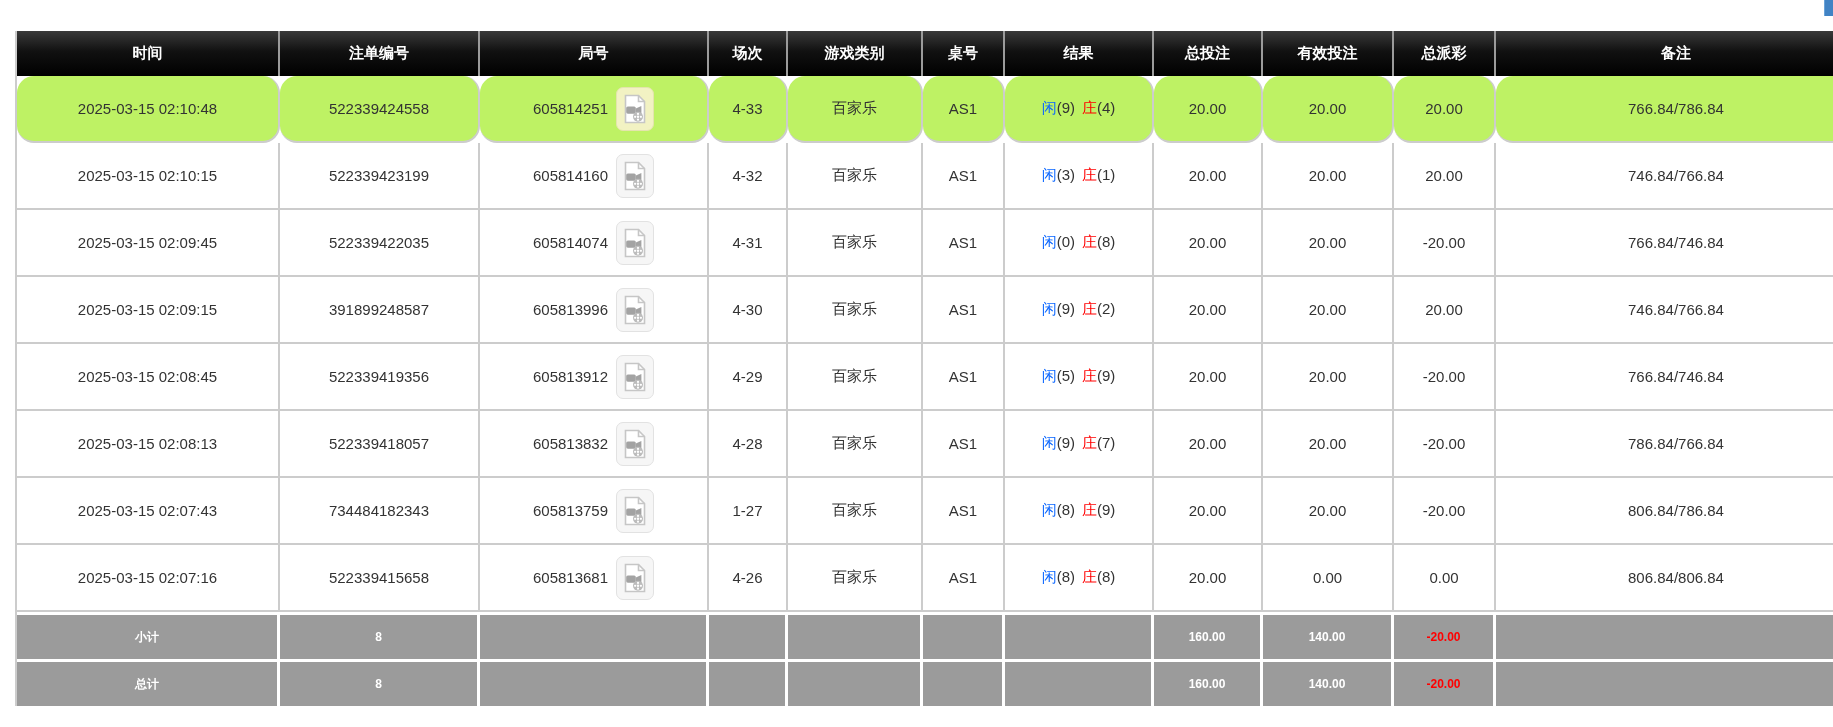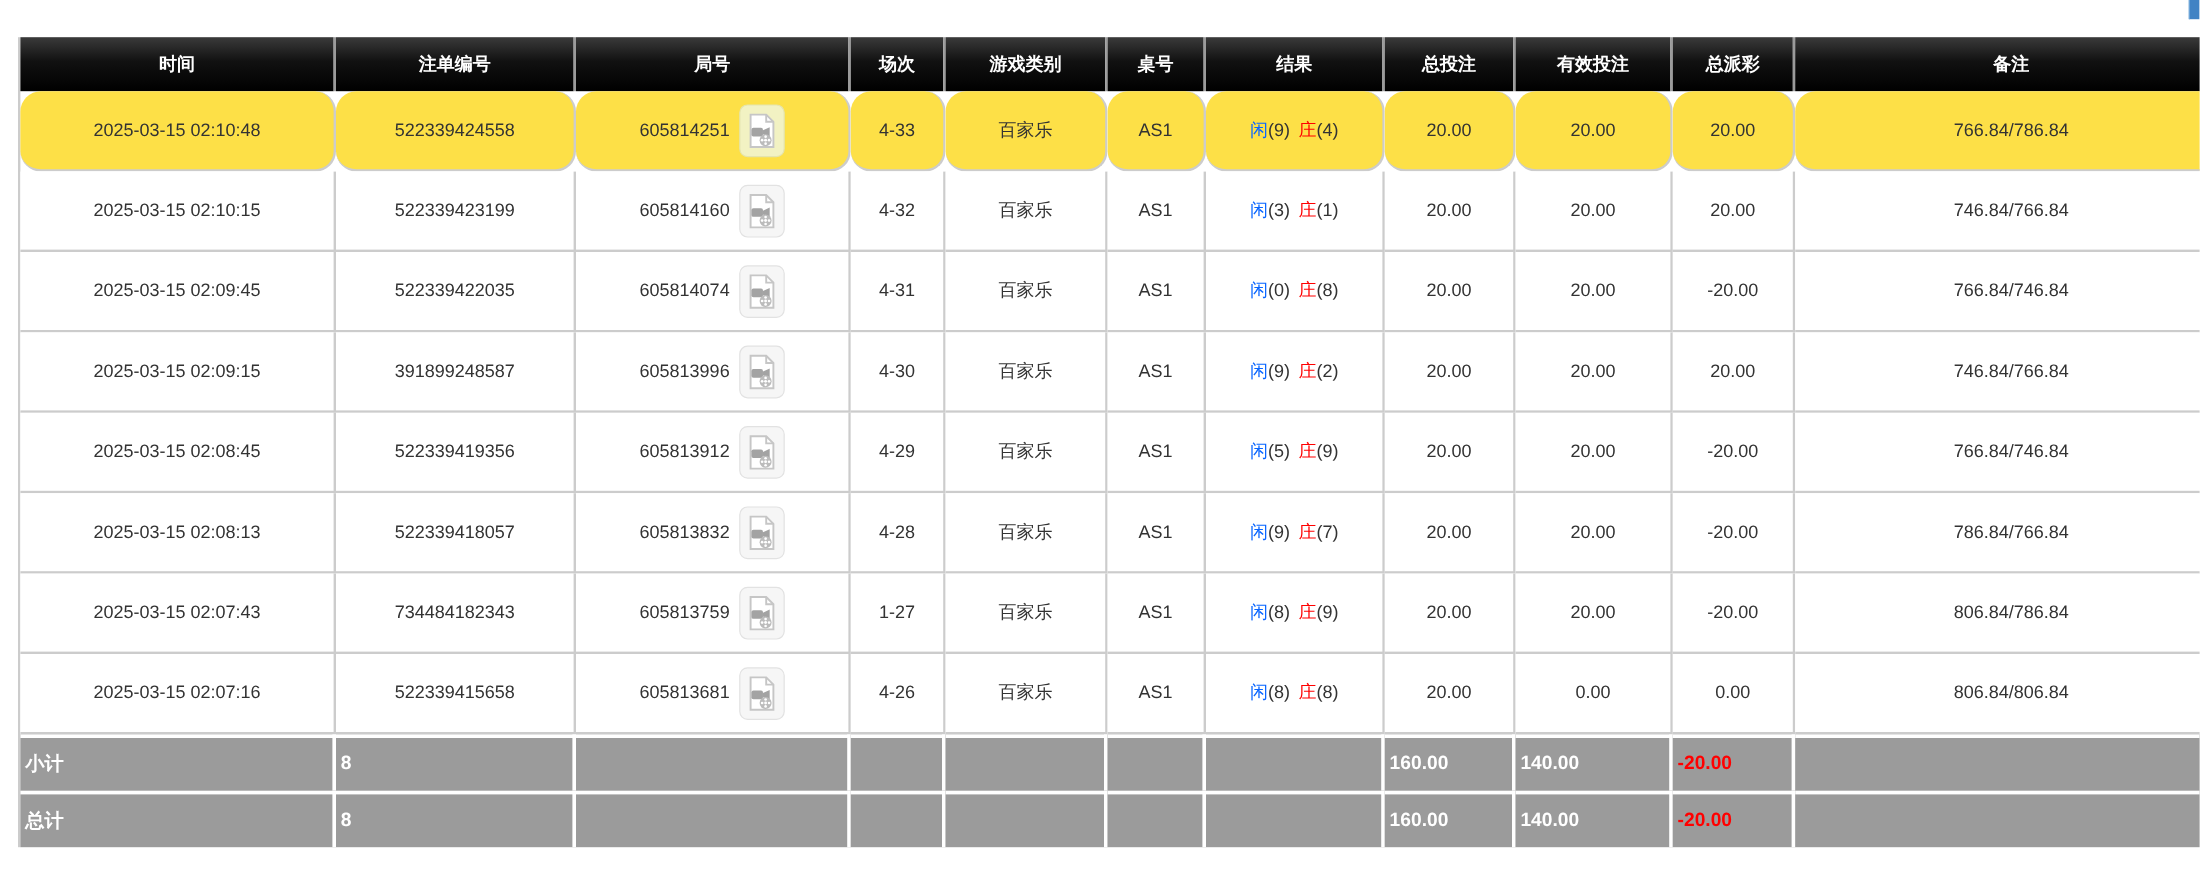--- a/index.html
+++ b/index.html
@@ -26,37 +26,37 @@
     margin-top:29px;
   }
   thead th:last-child{border-right:none;}
   tr.data td{
     height:65px;padding:0 4px;text-align:center;vertical-align:middle;
     font-size:15px;color:#333;background:#fff;
     border-right:2px solid #ccc;border-bottom:2px solid #ccc;
     overflow:hidden;white-space:nowrap;
   }
   tr.data td:last-child{border-right:none;}
-  tr.data.hl td{background:#fde047;border-radius:17px;}
+  tr.data.hl td{background:#bef264;border-radius:17px;}
   .c-blue{color:#0a66ff;}
   .c-red{color:#ff0000;}
   .res-b{color:#0a66ff;}
   .res-r{color:#ff0000;}
   .sp{margin-left:7px;}
   .round-cell span{vertical-align:middle;margin-top:20px;}
   .video-btn{
     display:inline-flex;align-items:center;justify-content:center;
     width:38px;height:44px;margin-left:8px;padding:0;
     background:#f6f6f6;border:1px solid #e2e2e2;border-radius:7px;
     cursor:pointer;vertical-align:middle;
   }
   tr.data.hl .video-btn{background:#f2f2c3;border-color:#e4e4ae;}
   tr.summary td{
-    height:44px;padding:0 4px;text-align:left;vertical-align:middle;
-    background:#9b9b9b;color:#fff;font-size:16px;font-weight:bold;
+    height:44px;padding:0 4px;text-align:center;vertical-align:middle;
+    background:#9b9b9b;color:#fff;font-size:12px;font-weight:bold;
     border-right:3px solid #fff;border-top:3px solid #fff;
     overflow:hidden;white-space:nowrap;
   }
   tr.summary td:last-child{border-right:none;}
   tr.summary td.c-red{color:#ff0000;}
 </style>
 </head>
 <body>
 
 <div class="stage">

